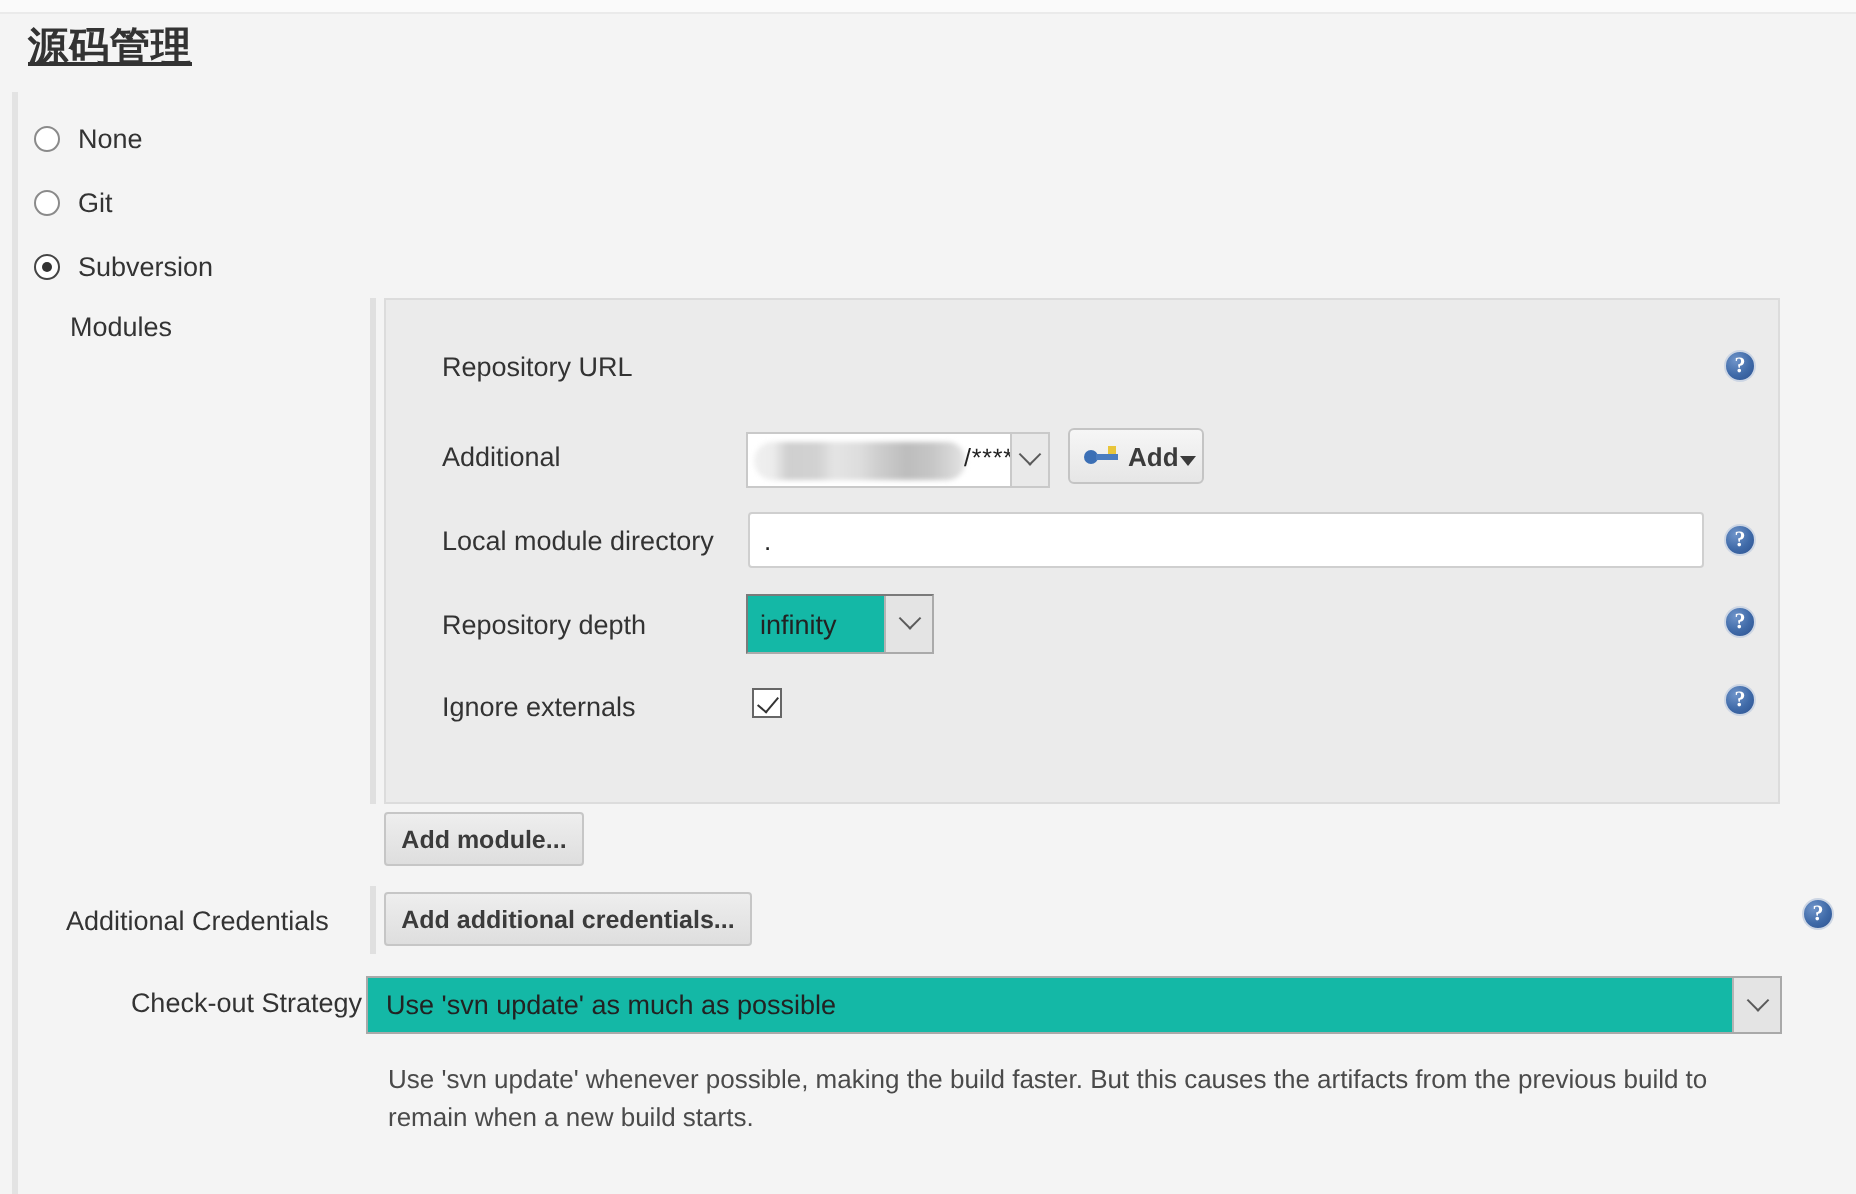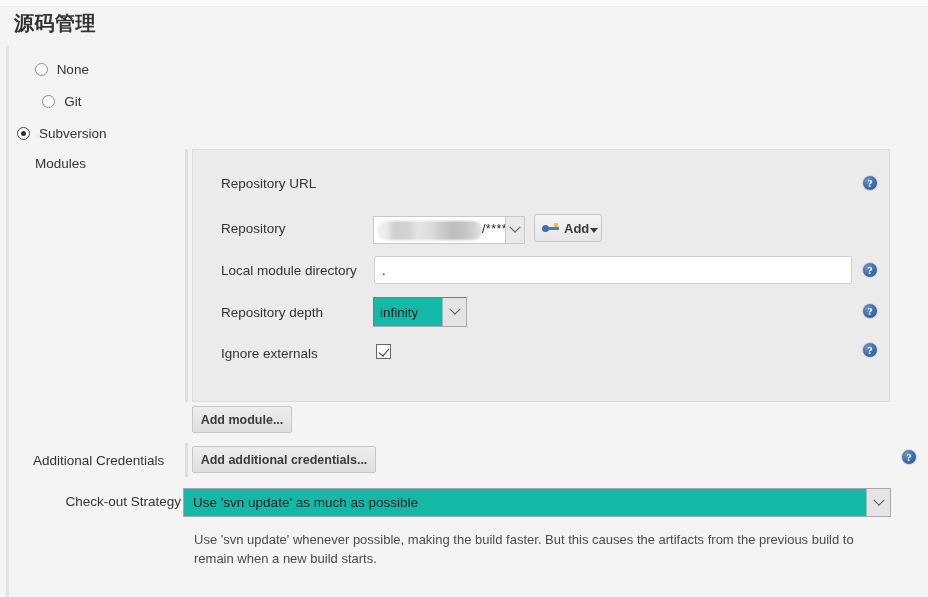--- a/index.html
+++ b/index.html
@@ -20,34 +20,35 @@
     background: #fafafa;
     border-bottom: 1px solid #eaeaea;
   }
 
   
   #page-title {
     position: absolute; left: 14px; top: 10px;
     font-size: 20px; font-weight: bold;
     color: #333; letter-spacing: 0.5px;
     white-space: nowrap;
+    text-decoration: underline;
   }
 
   
   #left-rail {
     position: absolute; left: 6px; top: 46px;
     width: 3px; height: 551px;
     background: #e3e3e3;
   }
 
   
   #scm-radios { position: absolute; left: 17px; top: 57px; }
   .radio-row {
     display: flex; align-items: center;
-    height: 24px; margin-bottom: 8px; justify-content: center;
+    height: 24px; margin-bottom: 8px;
   }
   .radio-mark {
     width: 13px; height: 13px; border-radius: 50%;
     border: 1px solid #8a8a8a; background: #fff;
     margin-right: 9px; flex: 0 0 auto;
     position: relative;
   }
   .radio-row.sel .radio-mark { border-color: #444; }
   .radio-row.sel .radio-mark:after {
     content: ""; position: absolute;
@@ -279,21 +280,21 @@
   </div>
 </div>
 
 <div class="sep-bar" style="left:185px; top:149px; height:253px;"></div>
 <div class="outer-label" style="left:35px; top:156px; width:146px; text-align:left;">Modules</div>
 
 <div id="modules-panel">
 
   <span class="inner-label" style="left:28px; top:26px;">Repository URL</span>
 
-  <span class="inner-label" style="left:28px; top:71px;">Repository</span>
+  <span class="inner-label" style="left:28px; top:71px;">Additional</span>
 
   <span class="inner-label" style="left:28px; top:113px;">Local module directory</span>
   <input class="txt-input" style="left: 181px; top: 106px; width: 478px; height: 28px;" value=".">
 
   <span class="inner-label" style="left:28px; top:155px;">Repository depth</span>
 
   <span class="inner-label" style="left:28px; top:196px;">Ignore externals</span>
 </div>
 
 <div id="cred-wrap">

